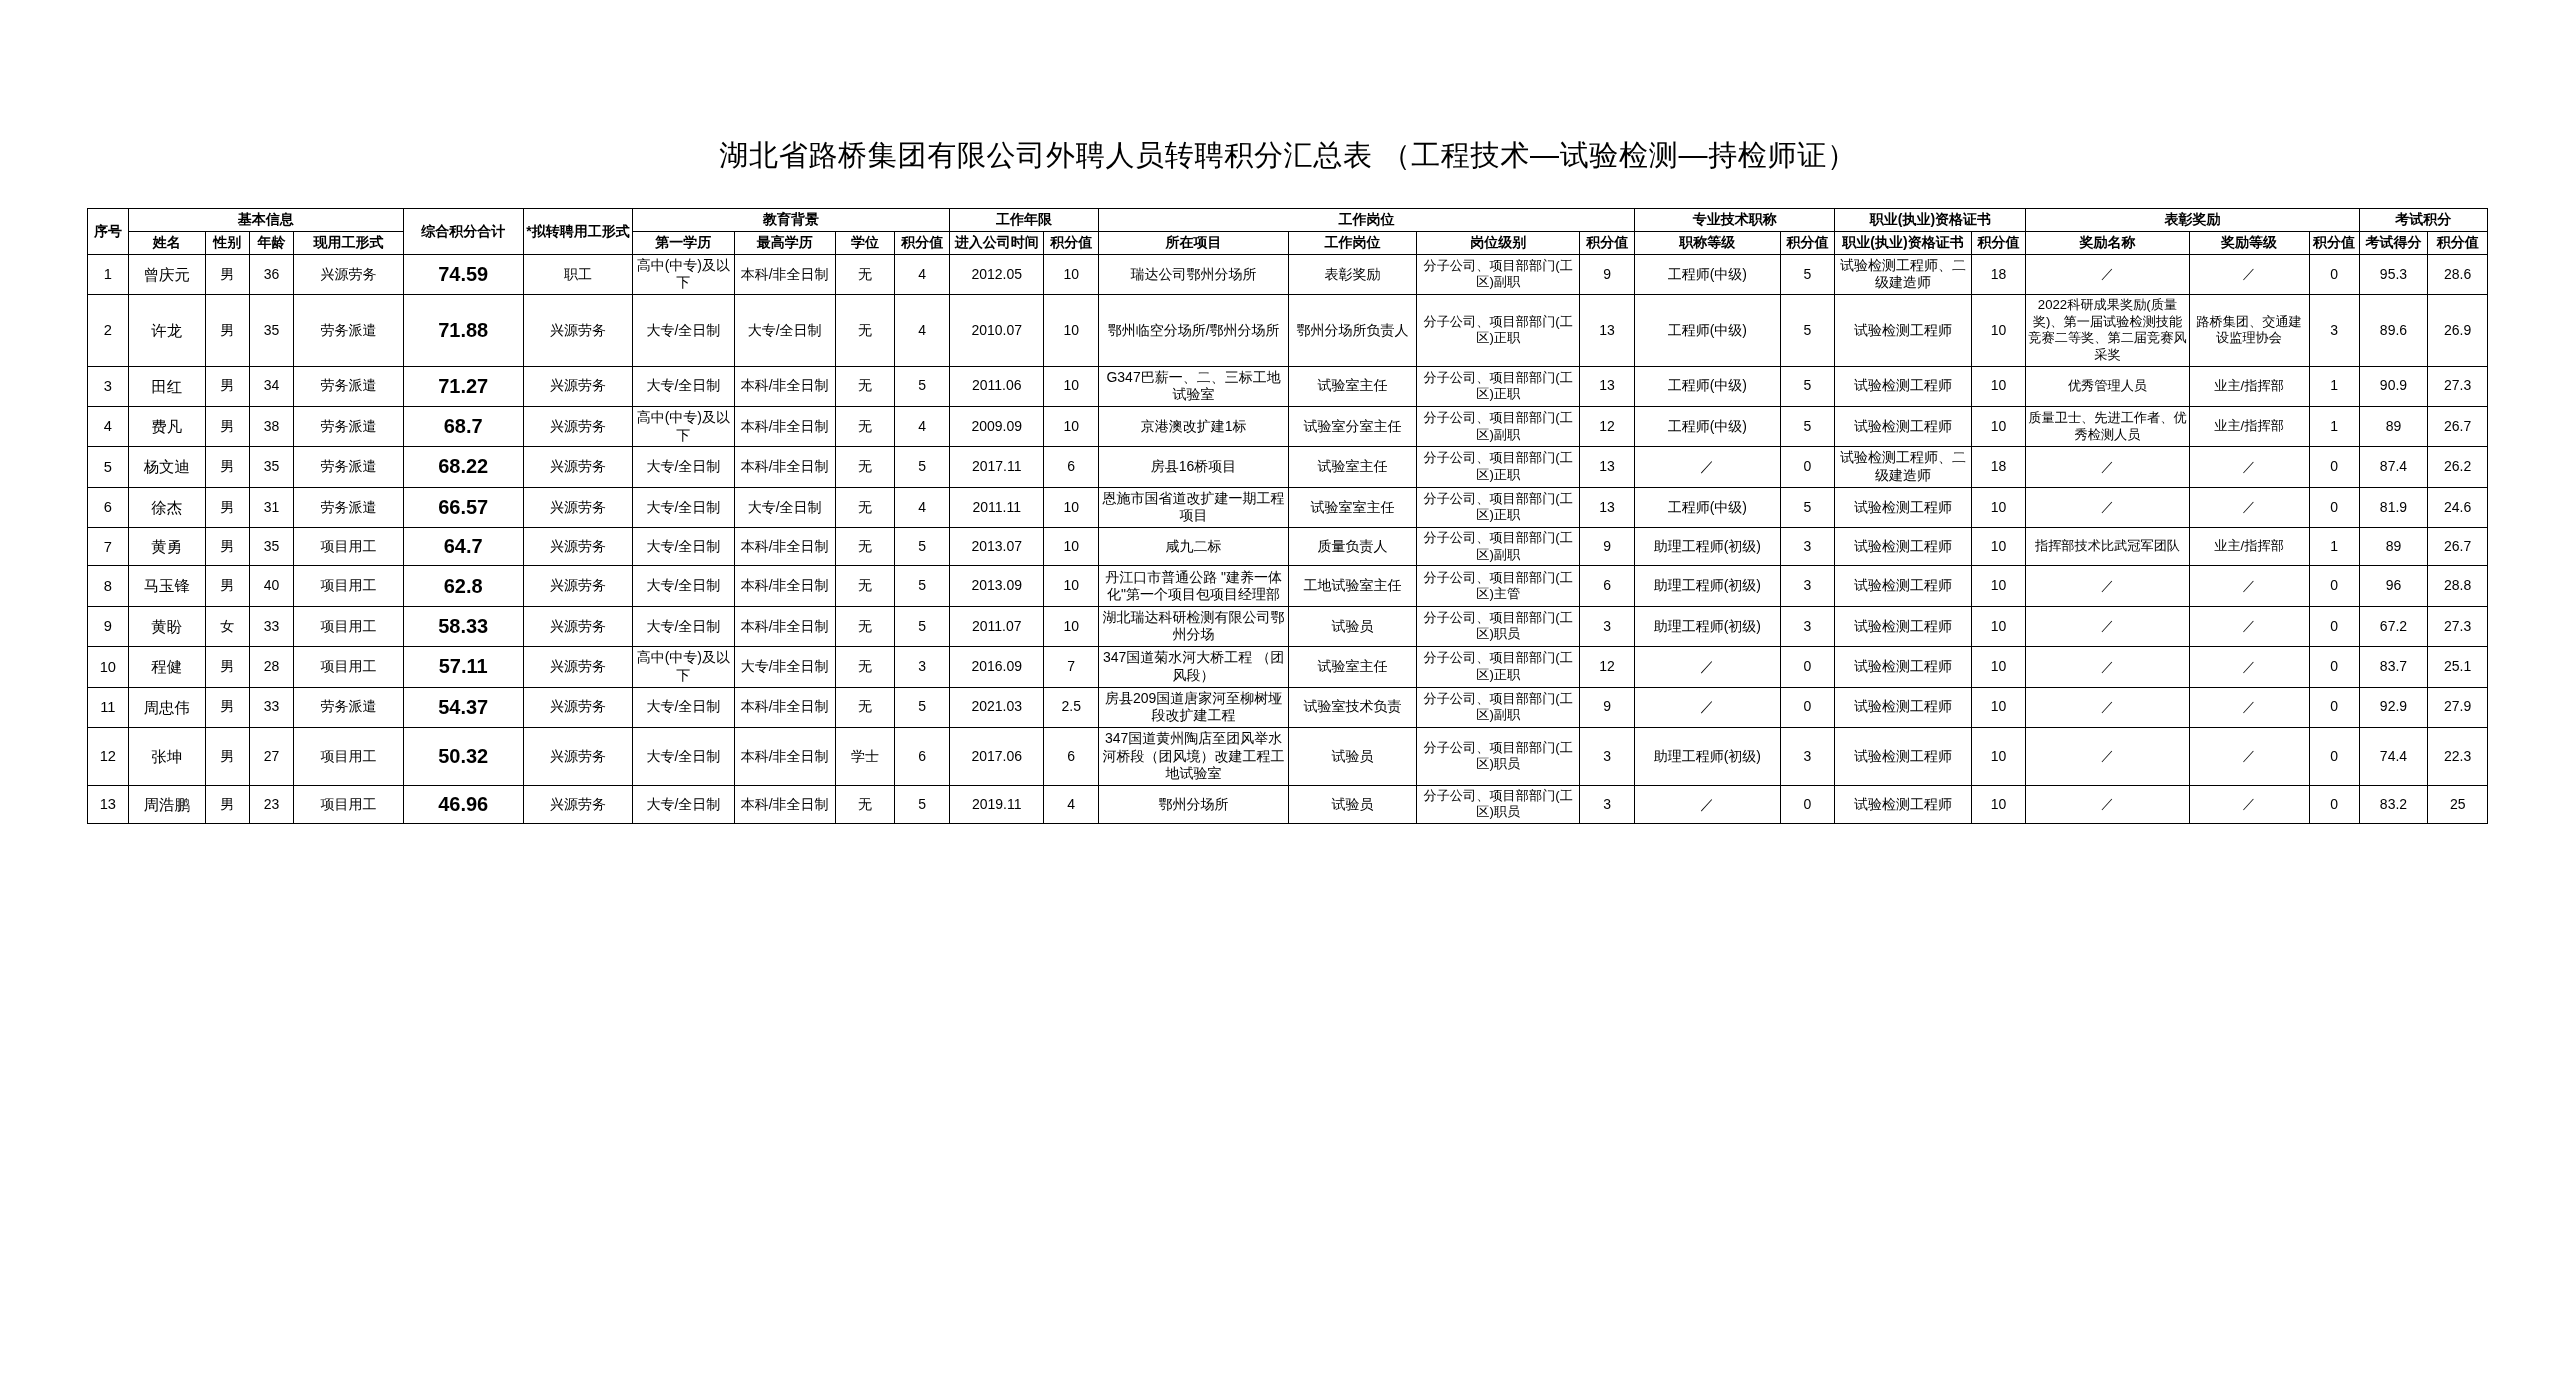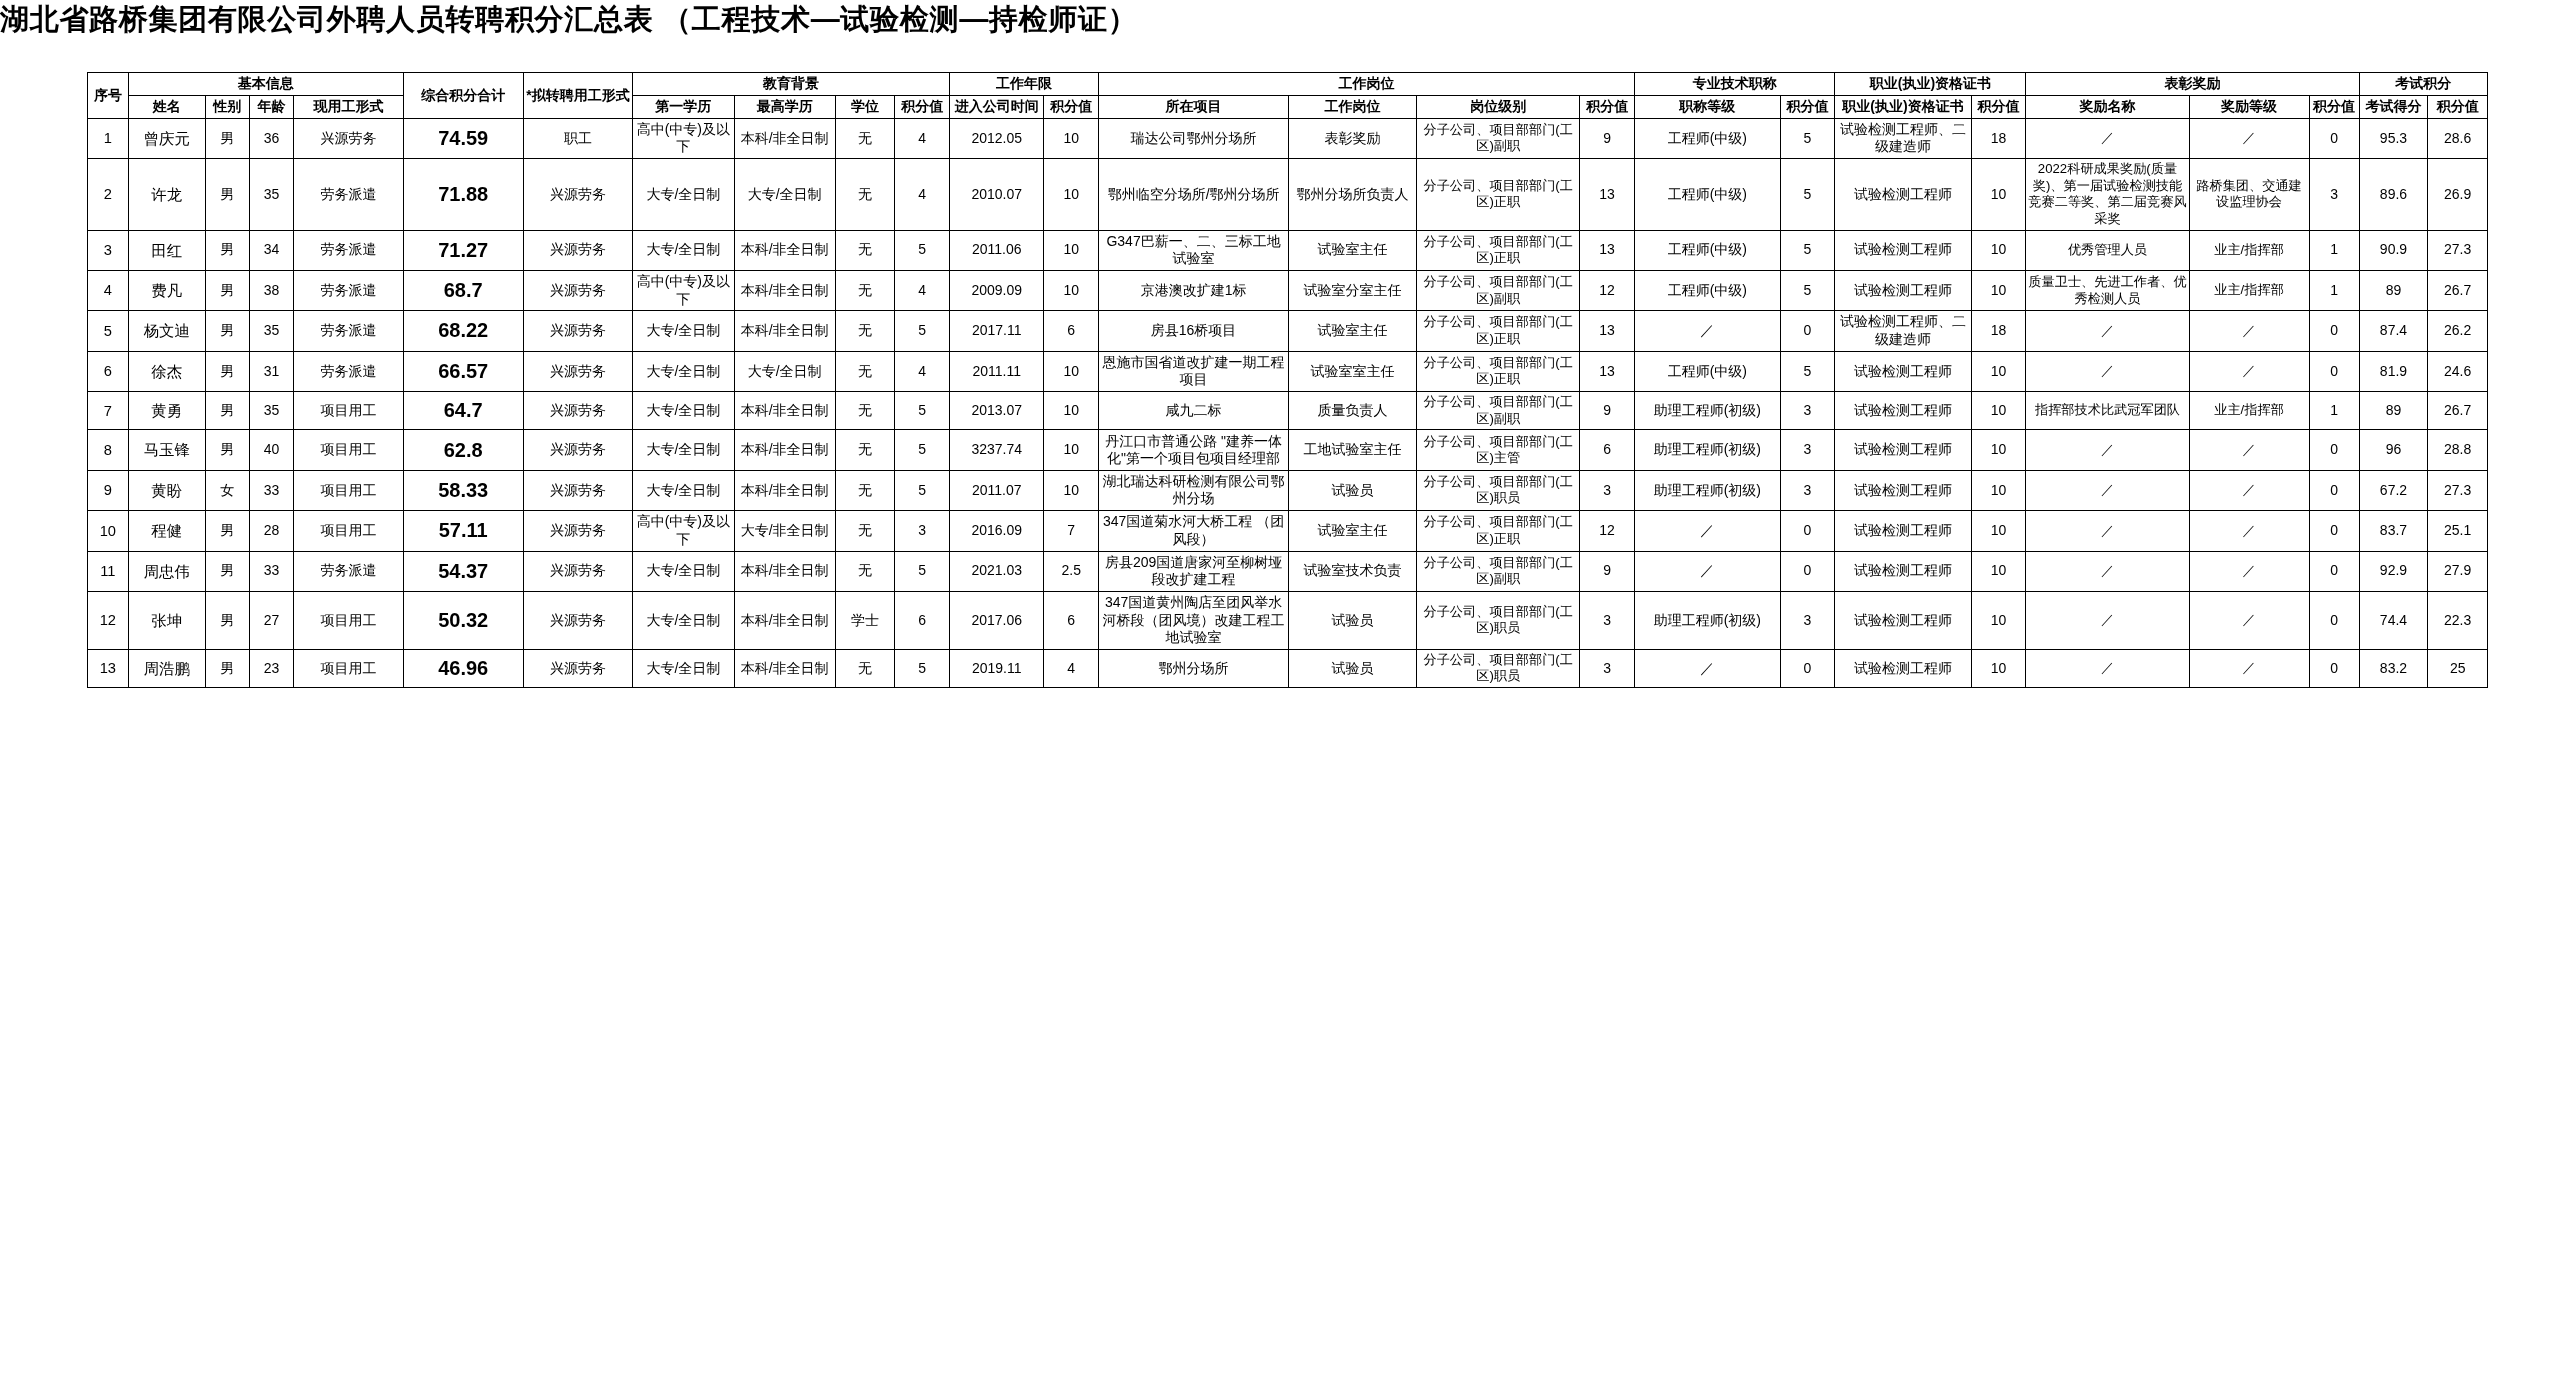--- a/index.html
+++ b/index.html
@@ -14,22 +14,24 @@
     color: #000000;
   }
   .page {
     position: relative;
     width: 2576px;
     height: 1397px;
     box-sizing: border-box;
     padding: 0;
   }
   .title {
+    text-align: center;
     font-size: 29px;
-    font-weight: bold;
+    font-weight: normal;
+    padding-top: 136px;
     letter-spacing: 0.7px;
   }
   .table-wrap {
     margin: 32px 87px 0 87px;
   }
   table {
     border-collapse: collapse;
     table-layout: fixed;
     width: 2401px;
     font-size: 14px;
@@ -330,21 +332,21 @@
             <td class="name">马玉锋</td>
             <td>男</td>
             <td>40</td>
             <td>项目用工</td>
             <td class="bold">62.8</td>
             <td>兴源劳务</td>
             <td>大专/全日制</td>
             <td>本科/非全日制</td>
             <td>无</td>
             <td>5</td>
-            <td>3237.74</td>
+            <td>2013.09</td>
             <td>10</td>
             <td>丹江口市普通公路 "建养一体化"第一个项目包项目经理部</td>
             <td>工地试验室主任</td>
             <td class="small">分子公司、项目部部门(工区)主管</td>
             <td>6</td>
             <td>助理工程师(初级)</td>
             <td>3</td>
             <td>试验检测工程师</td>
             <td>10</td>
             <td class="small">／</td>

